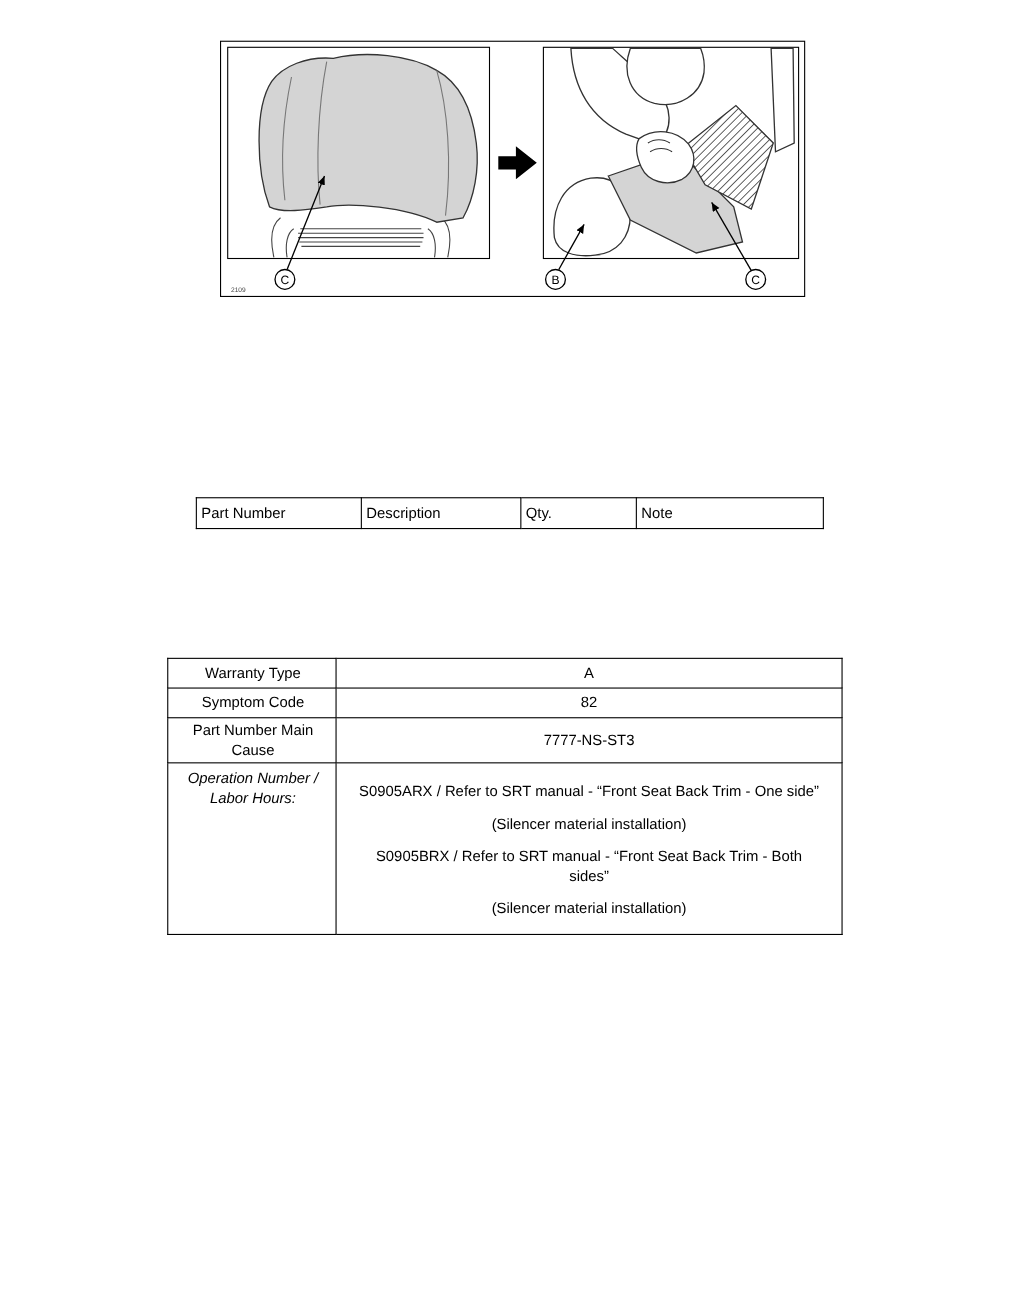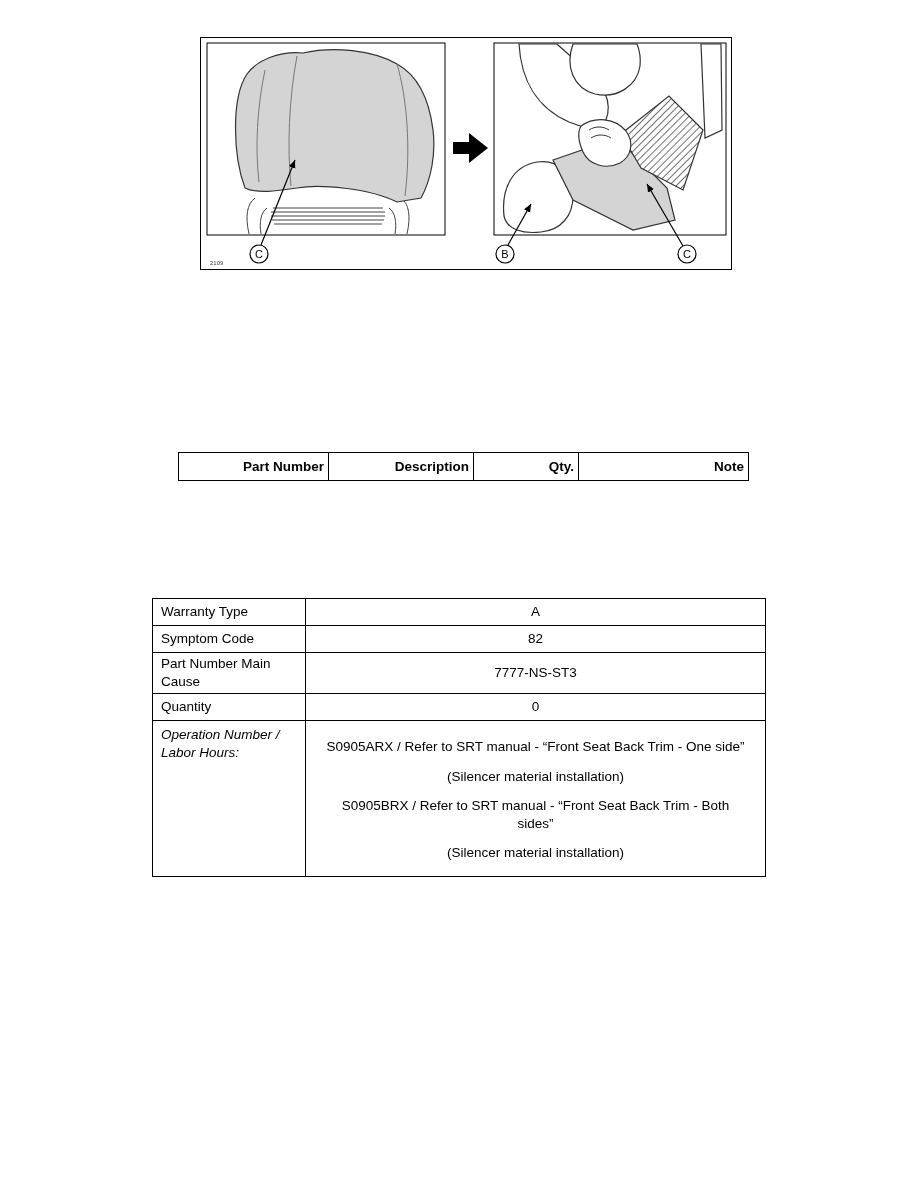--- a/index.html
+++ b/index.html
@@ -29,41 +29,41 @@
   
   .parts-table{
     position:absolute;
     left:178px; top:452px;
     border-collapse:collapse;
     font-size:13.5px;
     line-height:1.3;
   }
   .parts-table th, .parts-table td{
     border:1px solid #000;
-    text-align:right;
+    text-align:left;
     vertical-align:middle;
-    font-weight:bold;
+    font-weight:normal;
     padding:0 4px;
     height:27px;
   }
 
   
   .warranty-table{
     position:absolute;
     left:152px; top:598px;
     border-collapse:collapse;
     font-size:13.5px;
     line-height:1.3;
   }
   .warranty-table td{
     border:1px solid #000;
     padding:2px 6px;
   }
   .warranty-table td.wlabel{
-    text-align:left;
+    text-align:center;
     vertical-align:middle;
     white-space:pre-line;
     padding-left:8px;
   }
   .warranty-table td.wvalue{
     text-align:center;
     vertical-align:middle;
   }
   .warranty-table tr.h27{height:27px;}
   .warranty-table tr.h41{height:41px;}
@@ -173,24 +173,20 @@
       </tr>
       <tr class="h27">
         <td class="wlabel">Symptom Code</td>
         <td class="wvalue">82</td>
       </tr>
       <tr class="h41">
         <td class="wlabel">Part Number Main
  Cause</td>
         <td class="wvalue">7777-NS-ST3</td>
       </tr>
-      <tr class="h27">
-        <td class="wlabel">Quantity</td>
-        <td class="wvalue">0</td>
-      </tr>
       <tr class="hop">
         <td class="wlabel op-label">Operation Number /
  Labor Hours:</td>
         <td class="wvalue op-value">
           <div class="op-entry">
             <div>S0905ARX / Refer to SRT manual - “Front Seat Back Trim - One side”</div>
             <div>(Silencer material installation)</div>
           </div>
           <div class="op-entry">
             <div>S0905BRX / Refer to SRT manual - “Front Seat Back Trim - Both sides”</div>

